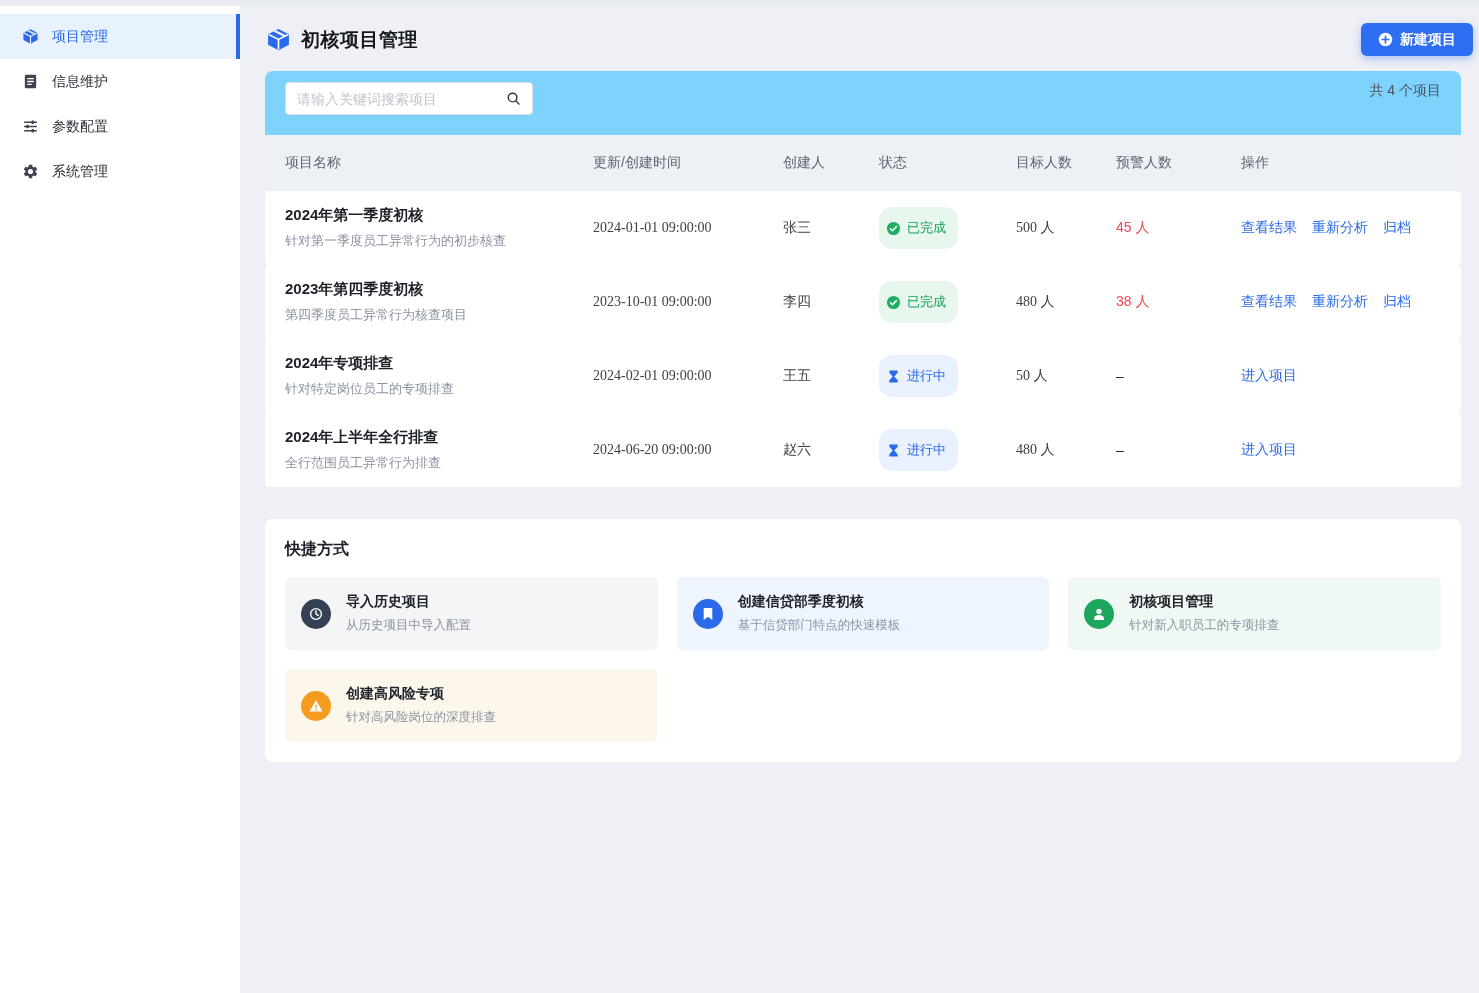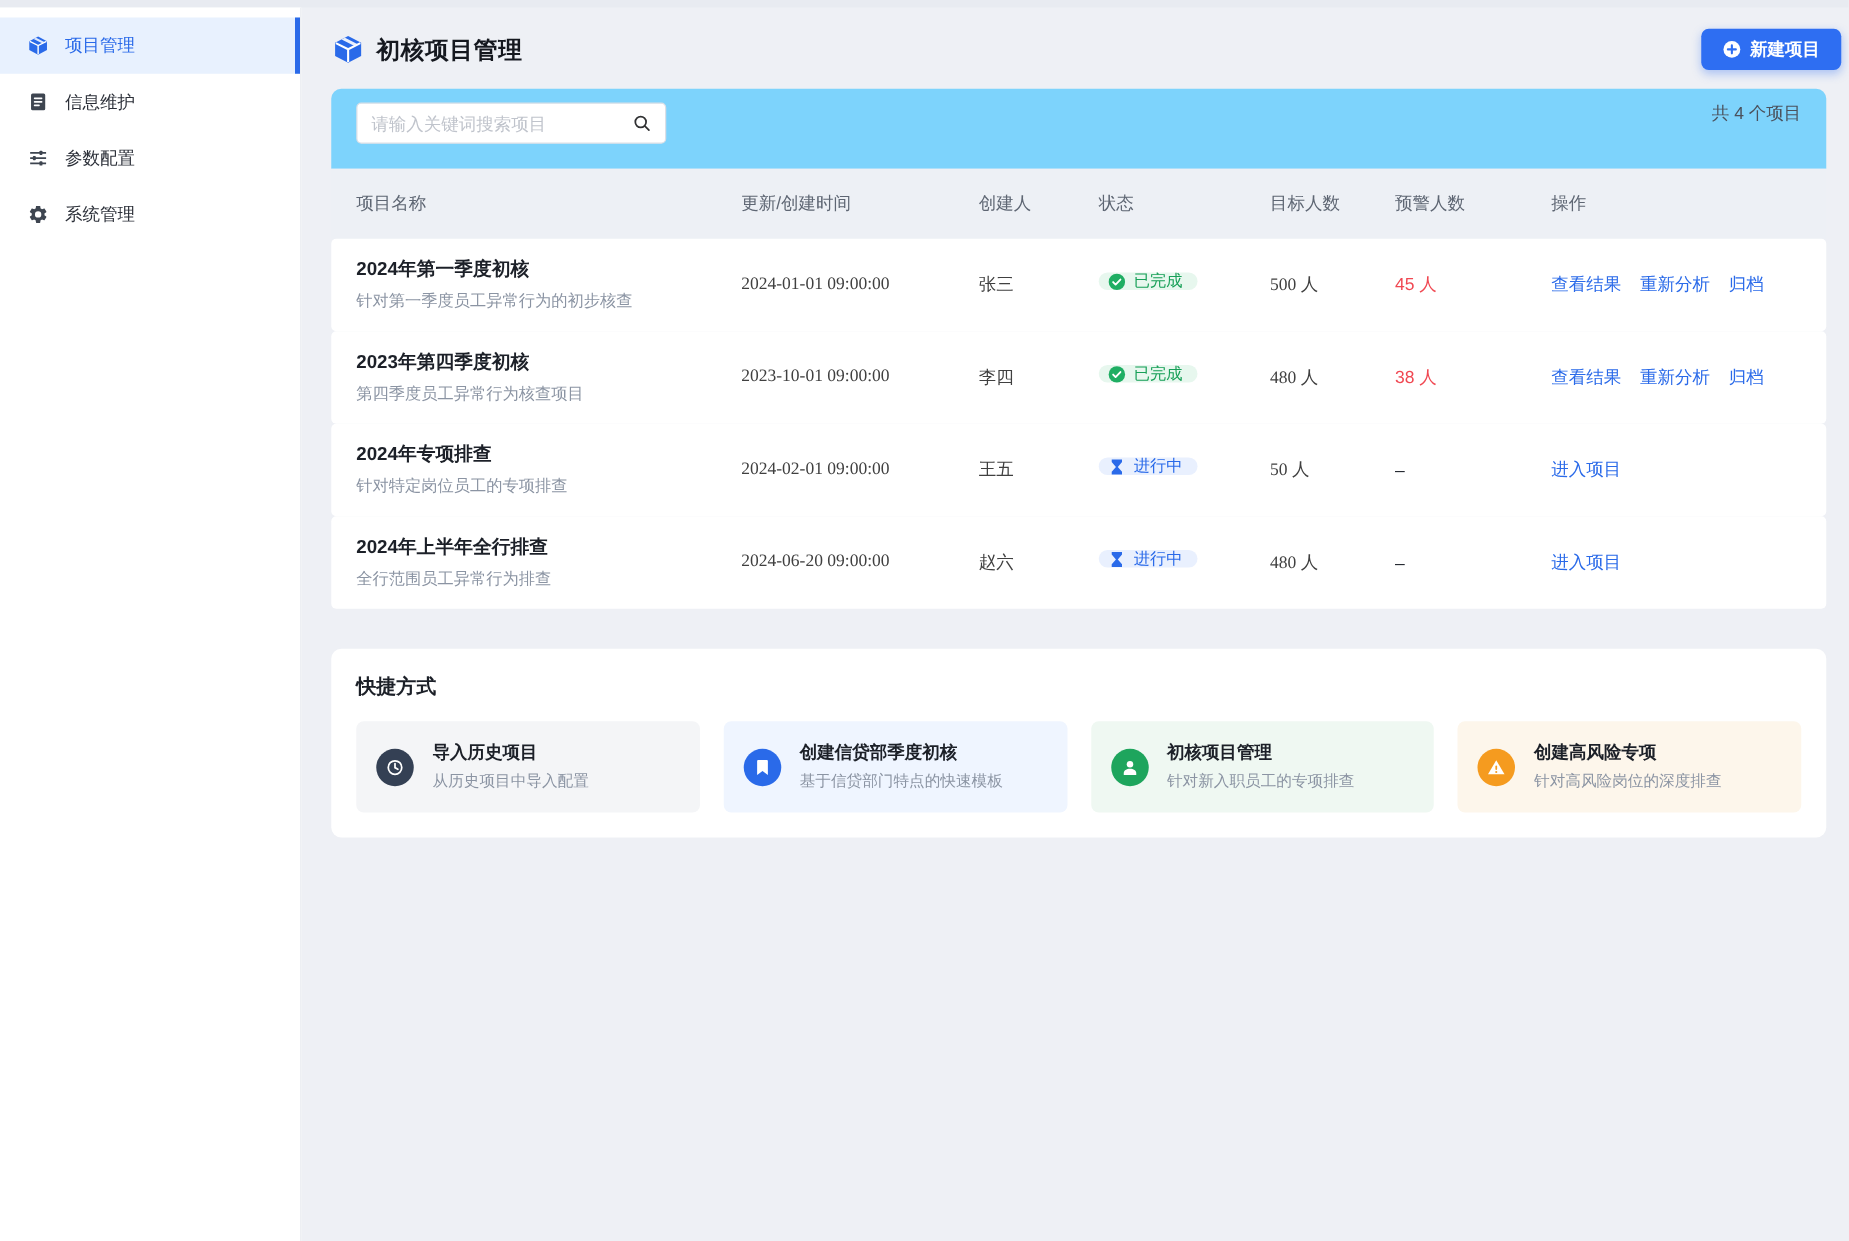--- a/index.html
+++ b/index.html
@@ -46,31 +46,31 @@
 
   
   .grid-cols { display:grid; grid-template-columns:308px 190px 96px 137px 100px 125px 1fr; align-items:center; padding:0 20px; }
   .thead { background:#edf0f5; height:56px; color:#5e6673; font-size:14px; }
   .row { background:#fff; border-radius:4px; height:74px; }
   .p-title { font-size:15px; font-weight:bold; color:#1c2028; margin-bottom:7px; }
   .p-desc { font-size:13px; color:#8b94a3; }
   .cell { font-size:14px; color:#404040;font-family:Liberation Serif, serif; }
   .warn { font-size:14px; color:#272b33; }
   .warn.red { color:#f04852; }
-  .badge { display:inline-flex; align-items:center; gap:6px; height:14px; padding:0 12px 0 7px; border-radius:13px; font-size:13px; }
+  .badge { display:inline-flex; align-items:center; gap:6px; height:42px; padding:0 12px 0 7px; border-radius:13px; font-size:13px; }
   .badge svg { width:15px; height:15px; }
   .badge.done { background:#e7f7ee; color:#18a058; }
   .badge.running { background:#e9f0fe; color:#2a6ae9; }
   .actions { display:flex; gap:15px; }
   .link { color:#2a6ae9; font-size:14px; cursor:pointer; white-space:nowrap; }
 
   
   .card-shortcuts { background:#fff; border-radius:8px; margin-top:32px; padding:20px; }
   .sc-title { font-size:16px; font-weight:bold; color:#1c2028; margin-bottom:17px; }
-  .sc-grid { display:grid; grid-template-columns:repeat(4,1fr); gap:19px; }
+  .sc-grid { display:grid; grid-template-columns:repeat(3,1fr); gap:19px; }
   .shortcut { height:73px; border-radius:6px; display:flex; align-items:center; gap:15px; padding:0 12px 0 16px; cursor:pointer; }
   .shortcut.theme-dark { background:#f4f5f7; }
   .shortcut.theme-blue { background:#eff5ff; }
   .shortcut.theme-green { background:#eff8f2; }
   .shortcut.theme-orange { background:#fdf6eb; }
   .s-icon { width:30px; height:30px; border-radius:50%; display:flex; align-items:center; justify-content:center; flex:none; }
   .s-icon svg { width:16px; height:16px; }
   .theme-dark .s-icon { background:#344054; }
   .theme-blue .s-icon { background:#2a6ae9; }
   .theme-green .s-icon { background:#1ea55d; }

